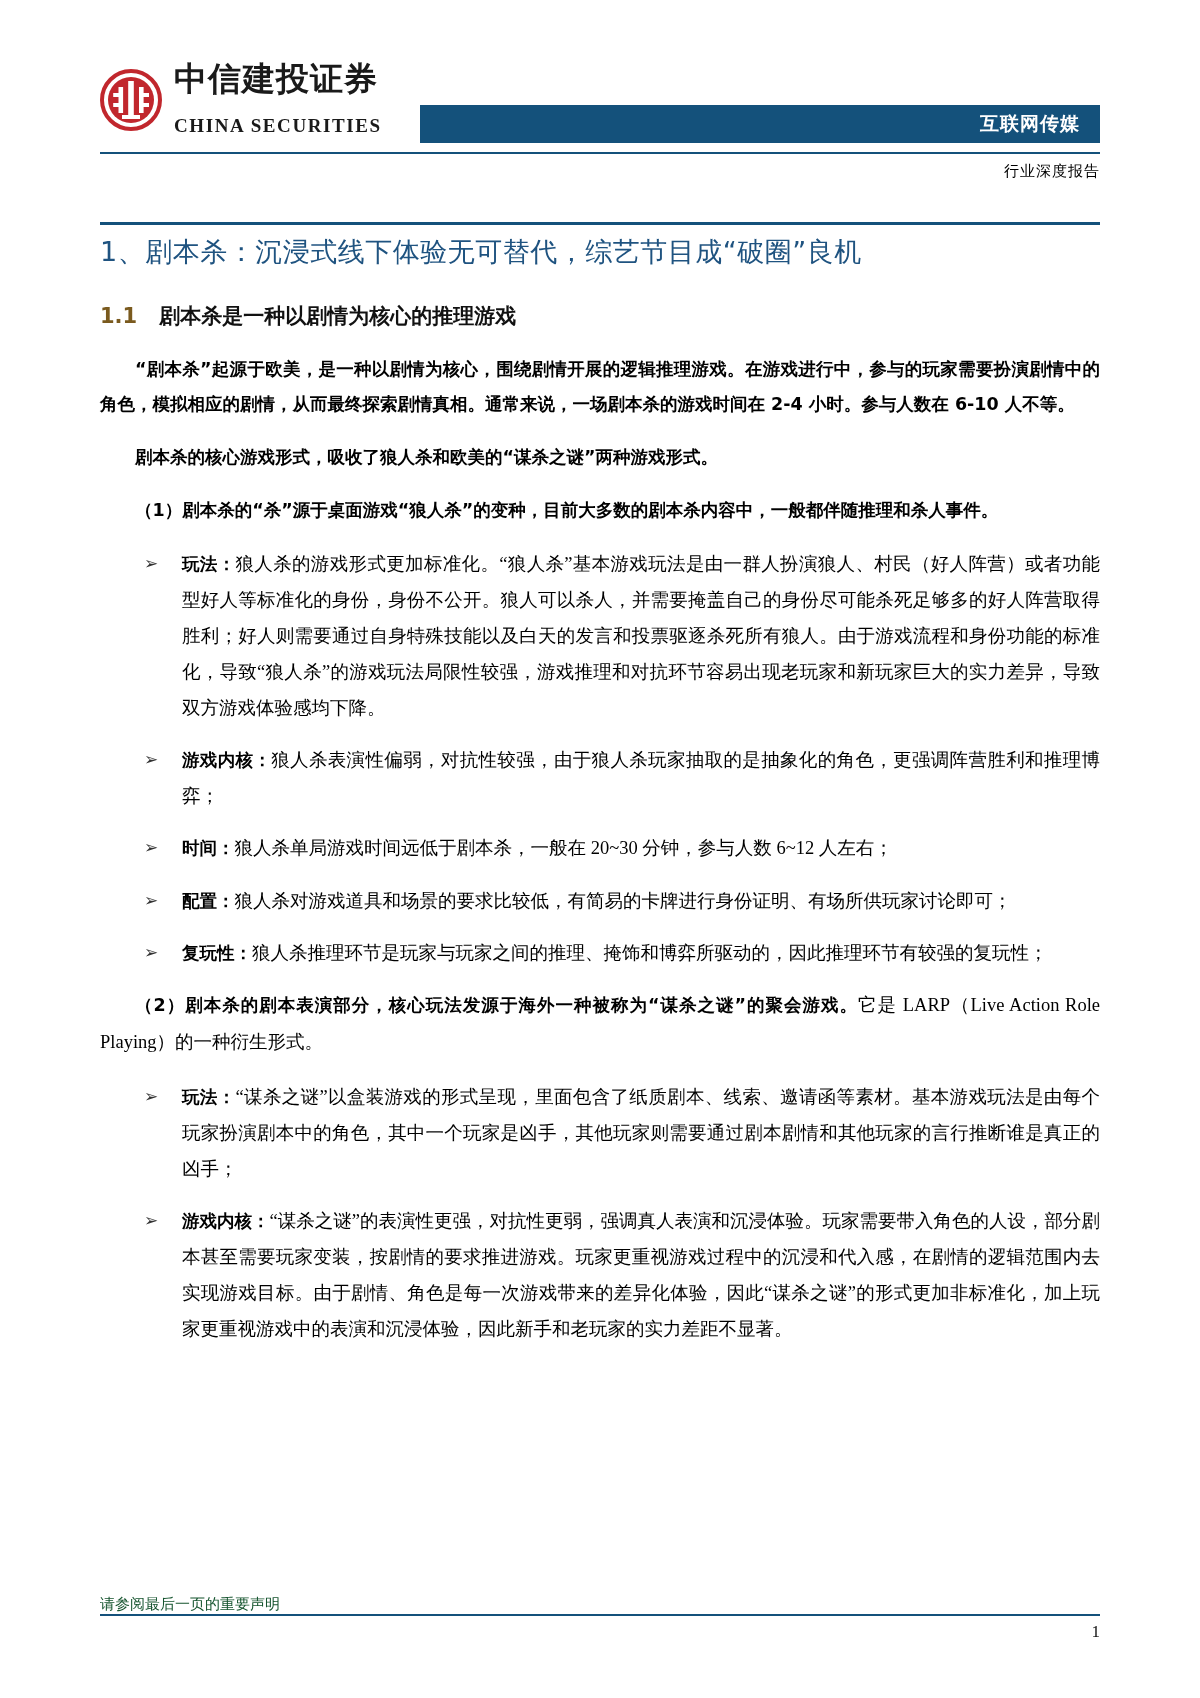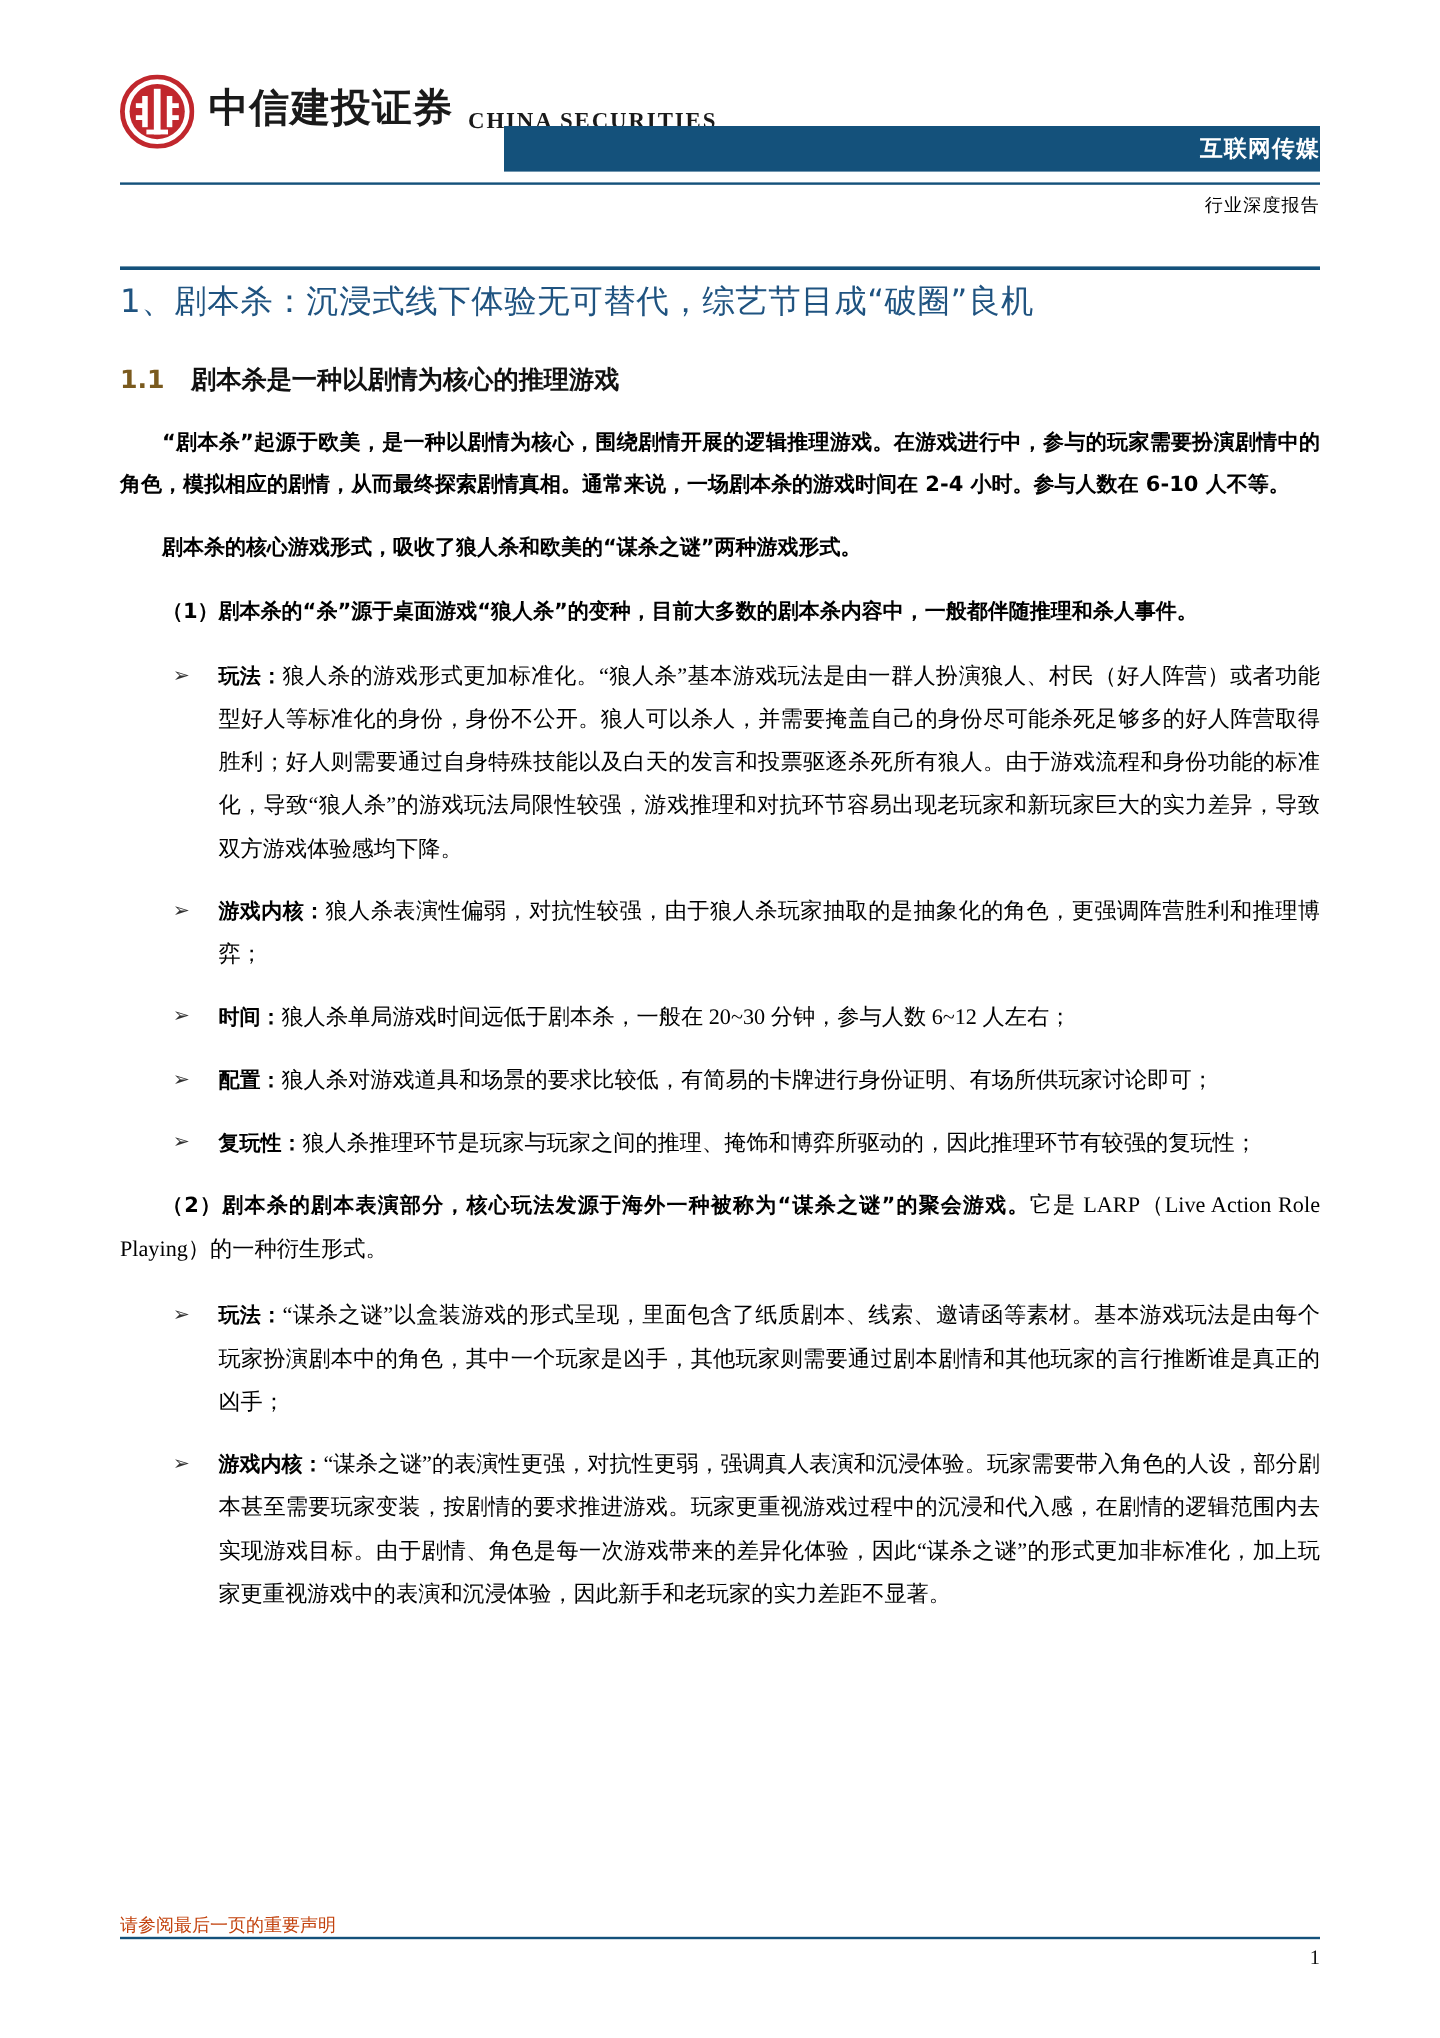--- a/index.html
+++ b/index.html
@@ -37,23 +37,22 @@
     align-items: center;
   }
   .logo-mark {
     width: 62px;
     height: 62px;
     flex: 0 0 auto;
     margin-right: 12px;
   }
   .logo-text {
     display: flex;
-    flex-direction: row;
+    flex-direction: column;
     justify-content: space-between;
-    gap: 12px;
   }
   .logo-cn {
     font-family: "DejaVu Sans", sans-serif;
     font-size: 33px;
     font-weight: bold;
     letter-spacing: 1px;
     color: #1a1a1a;
     line-height: 1.05;
   }
   .logo-en {
@@ -71,21 +70,21 @@
     left: 420px;
     top: 105px;
     width: 680px;
     height: 38px;
     background: #14517b;
     color: #ffffff;
     display: flex;
     align-items: center;
     justify-content: flex-end;
     box-sizing: border-box;
-    padding-right: 0;
+    padding-right: 20px;
   }
   .sector-band .label {
     font-family: "DejaVu Sans", sans-serif;
     font-size: 19px;
     font-weight: bold;
     letter-spacing: 1px;
   }
 
   .header-rule {
     position: absolute;
@@ -206,21 +205,21 @@
     margin-bottom: 6px;
   }
   .footer-row {
     display: flex;
     justify-content: space-between;
     align-items: baseline;
   }
   .footer-note {
     font-family: Liberation Sans, sans-serif;
     font-size: 15px;
-    color: #c2410c;
+    color: #14532d;
   }
   .footer-page {
     font-family: "Liberation Serif", serif;
     font-size: 17px;
     color: #111111;
   }
 </style>
 </head>
 <body>
 

